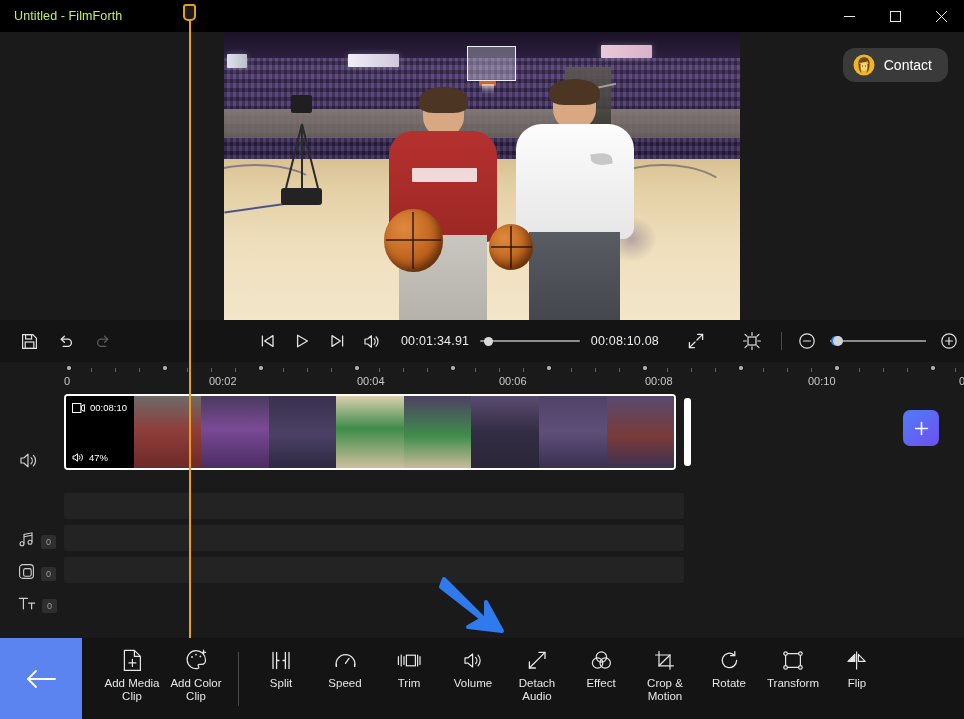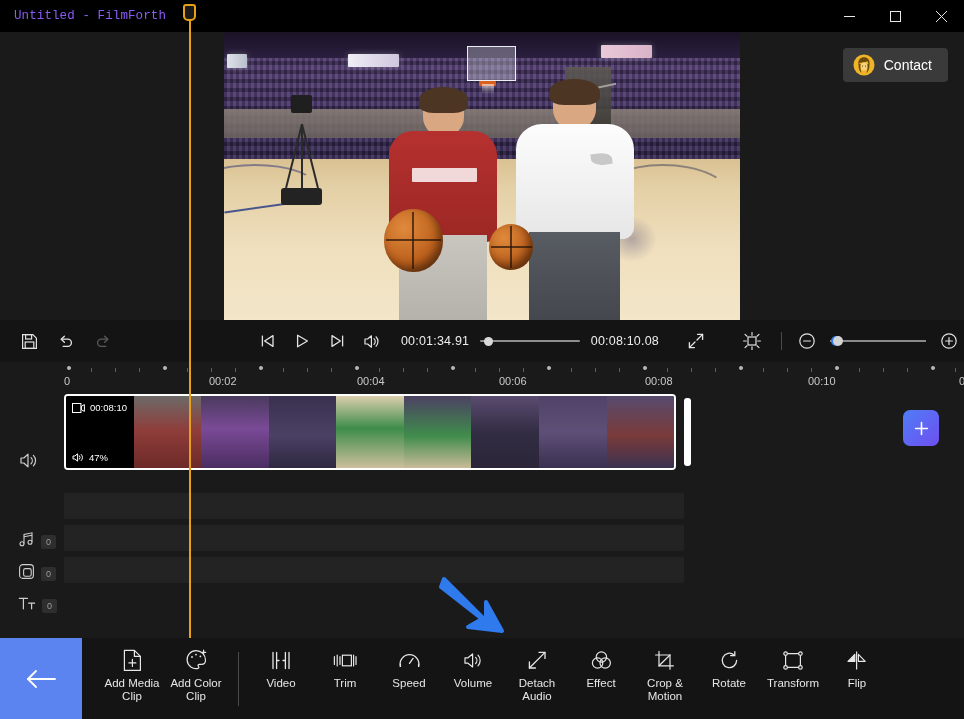--- a/index.html
+++ b/index.html
@@ -11,21 +11,21 @@
     -webkit-font-smoothing:antialiased;
     position:relative;
   }
   .app { position:relative; width:964px; height:719px; background:#1a1a1a; }
 
   
   .titlebar {
     position:absolute; top:0; left:0; width:964px; height:32px;
     background:#000; display:flex; align-items:center;
   }
-  .title-text { font-size:12.5px; color:#8b5cf6; padding-left:14px; letter-spacing:.1px;font-family:Liberation Mono, monospace; }
+  .title-text { font-size:12.5px; color:#bef264; padding-left:14px; letter-spacing:.1px; }
   .winbtns { position:absolute; right:0; top:0; height:32px; display:flex; }
   .winbtn {
     width:46px; height:32px; display:flex; align-items:center; justify-content:center;
     color:#e8e8e8;
   }
   .winbtn svg { display:block; }
 
   
   .preview-area {
     position:absolute; top:32px; left:0; width:964px; height:288px;
@@ -34,21 +34,21 @@
   .all-projects {
     position:absolute; left:14px; top:16px;
     height:34px; padding:0 16px 0 10px;
     background:#3c3c3c; border:none; border-radius:3px;
     display:flex; align-items:center; gap:7px;
     color:#fff; font-size:12px; letter-spacing:.7px; cursor:pointer;
   }
   .contact-btn {
     position:absolute; right:16px; top:16px;
     height:34px; padding:0 16px 0 10px;
-    background:#3a3a3a; border-radius:4px;
+    background:#3a3a3a; border-radius:12px;
     display:flex; align-items:center; gap:9px;
     color:#fff; font-size:14px; cursor:pointer;
   }
   .avatar { width:22px; height:22px; flex:none; }
 
   
   .video-stage {
     position:absolute; left:224px; top:0; width:516px; height:288px;
     background:#000; overflow:hidden;
   }
@@ -667,43 +667,43 @@
       <div class="tool-sep"></div>
 
       <div class="tool">
         <span class="ticon">
           <svg width="22" height="21" viewBox="0 0 22 21" fill="none" stroke="#e6e6e6" stroke-width="1.3" stroke-linecap="round">
             <path d="M3 2.4v16.2M19 2.4v16.2"></path>
             <path d="M6.6 2.4v16.2M15.4 2.4v16.2"></path>
             <path d="M6.6 10.5h2.4M13 10.5h2.4"></path>
           </svg>
         </span>
-        <span>Video</span>
+        <span>Split</span>
+      </div>
+
+      <div class="tool">
+        <span class="ticon">
+          <svg width="23" height="19" viewBox="0 0 23 19" fill="none" stroke="#e6e6e6" stroke-width="1.3" stroke-linecap="round">
+            <path d="M2.4 15.4a9.4 9.4 0 1 1 18.2 0"></path>
+            <path d="M2.4 15.4v-2.2M20.6 15.4v-2.2"></path>
+            <path d="M11.5 12.4L15 7.4"></path>
+          </svg>
+        </span>
+        <span>Speed</span>
       </div>
 
       <div class="tool">
         <span class="ticon">
           <svg width="24" height="21" viewBox="0 0 24 21" fill="none" stroke="#e6e6e6" stroke-width="1.2" stroke-linecap="round">
             <path d="M1.4 6.6v7.8M4.2 5v11M7 6.6v7.8"></path>
             <rect x="9.4" y="5.2" width="9" height="10.6"></rect>
             <path d="M20.6 5v11M23 6.6v7.8"></path>
           </svg>
         </span>
         <span>Trim</span>
-      </div>
-
-      <div class="tool">
-        <span class="ticon">
-          <svg width="23" height="19" viewBox="0 0 23 19" fill="none" stroke="#e6e6e6" stroke-width="1.3" stroke-linecap="round">
-            <path d="M2.4 15.4a9.4 9.4 0 1 1 18.2 0"></path>
-            <path d="M2.4 15.4v-2.2M20.6 15.4v-2.2"></path>
-            <path d="M11.5 12.4L15 7.4"></path>
-          </svg>
-        </span>
-        <span>Speed</span>
       </div>
 
       <div class="tool">
         <span class="ticon">
           <svg width="22" height="21" viewBox="0 0 22 21" fill="none" stroke="#e6e6e6" stroke-width="1.2" stroke-linejoin="round">
             <path d="M3 7.8h3L10.6 4v13L6 13.2H3z"></path>
             <path d="M13.6 7.4a4.4 4.4 0 0 1 0 6.2" stroke-linecap="round"></path>
             <path d="M16 5.2a7.6 7.6 0 0 1 0 10.6" stroke-linecap="round"></path>
           </svg>
         </span>

